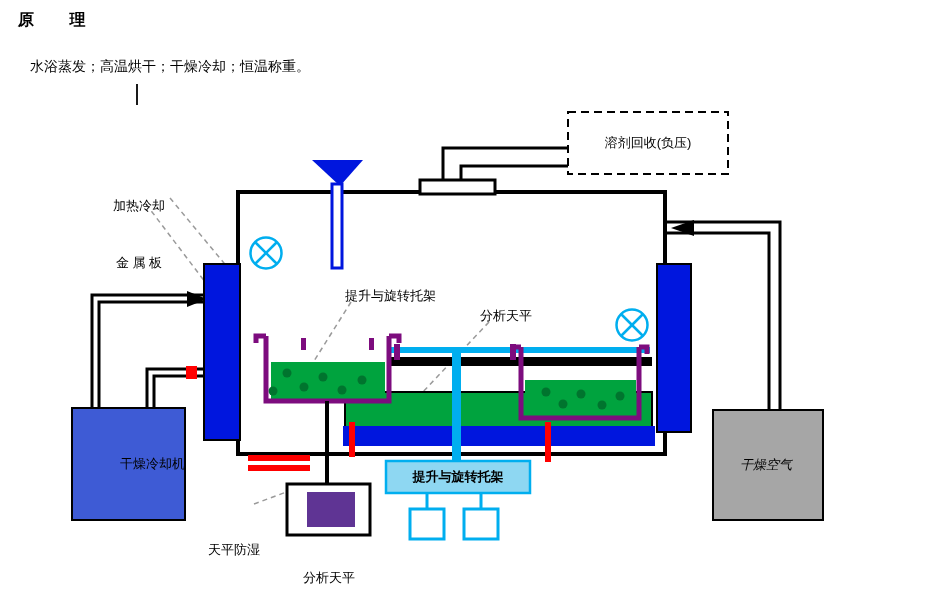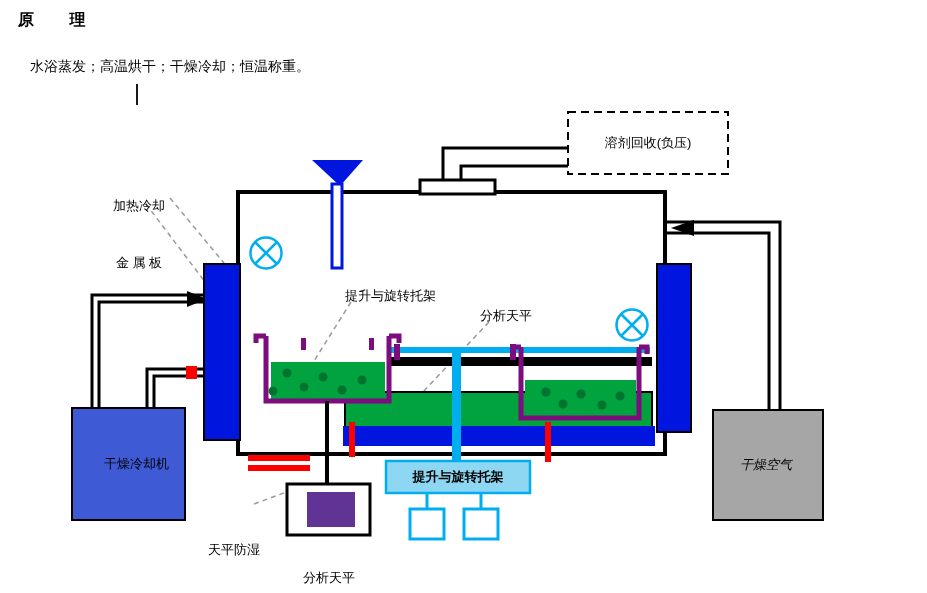--- a/index.html
+++ b/index.html
@@ -146,21 +146,21 @@
   <span class="ln">加热冷却</span>
   <span class="ln">金 属 板</span>
 </div>
 
 <div class="lbl" style="left:345px;top:286px;">提升与旋转托架</div>
 
 <div class="lbl" style="left:480px;top:306px;">分析天平</div>
 
 <div class="flex-lbl" style="left:568px;top:112px;width:160px;height:62px;">溶剂回收(负压)</div>
 
-<div class="flex-lbl" style="left:72px;top:408px;width:129px;height:112px;">干燥冷却机</div>
+<div class="flex-lbl" style="left:88px;top:408px;width:129px;height:112px;">干燥冷却机</div>
 
 <div class="flex-lbl" style="left:713px;top:410px;width:106px;height:110px;font-style:italic;">干燥空气</div>
 
 <div class="flex-lbl" style="left:386px;top:461px;width:144px;height:32px;font-weight:600;">提升与旋转托架</div>
 
 <div class="lbl" style="left:203px;top:502px;width:62px;text-align:center;">
   <span class="ln">天平防湿</span>
   
 </div>
 

